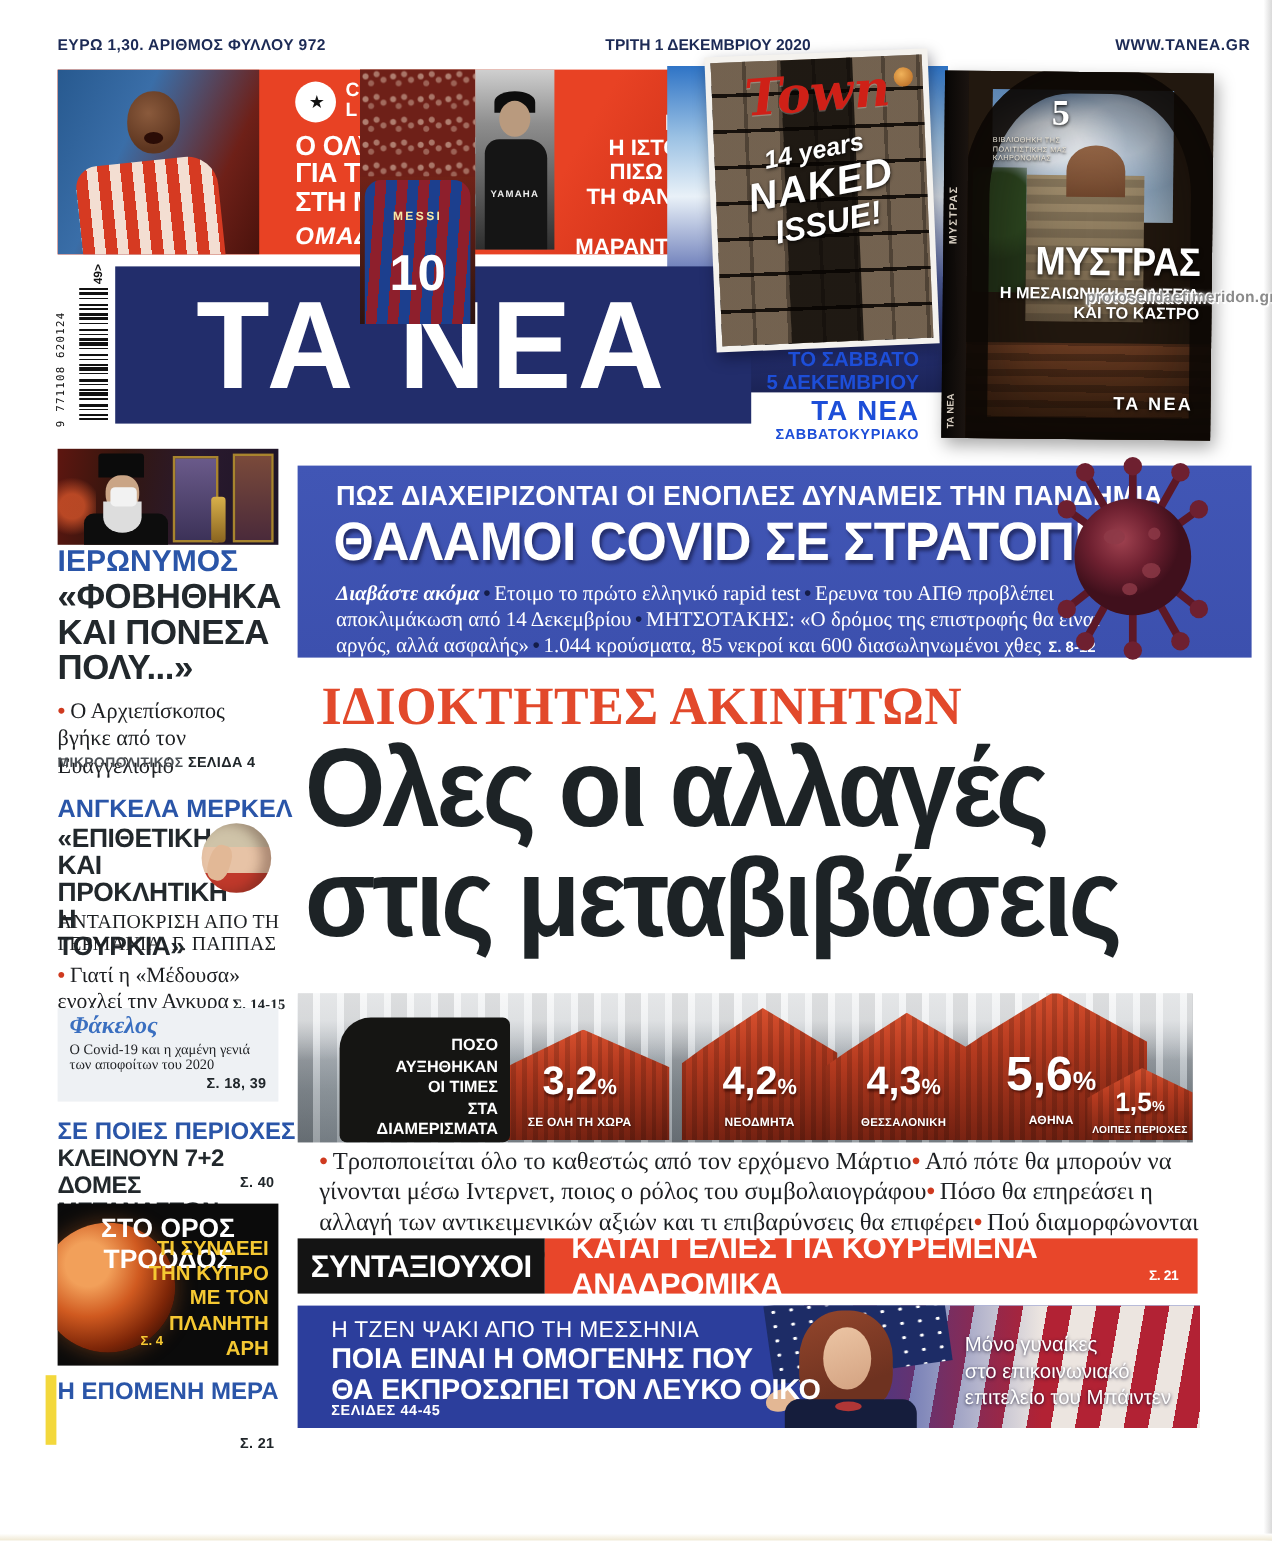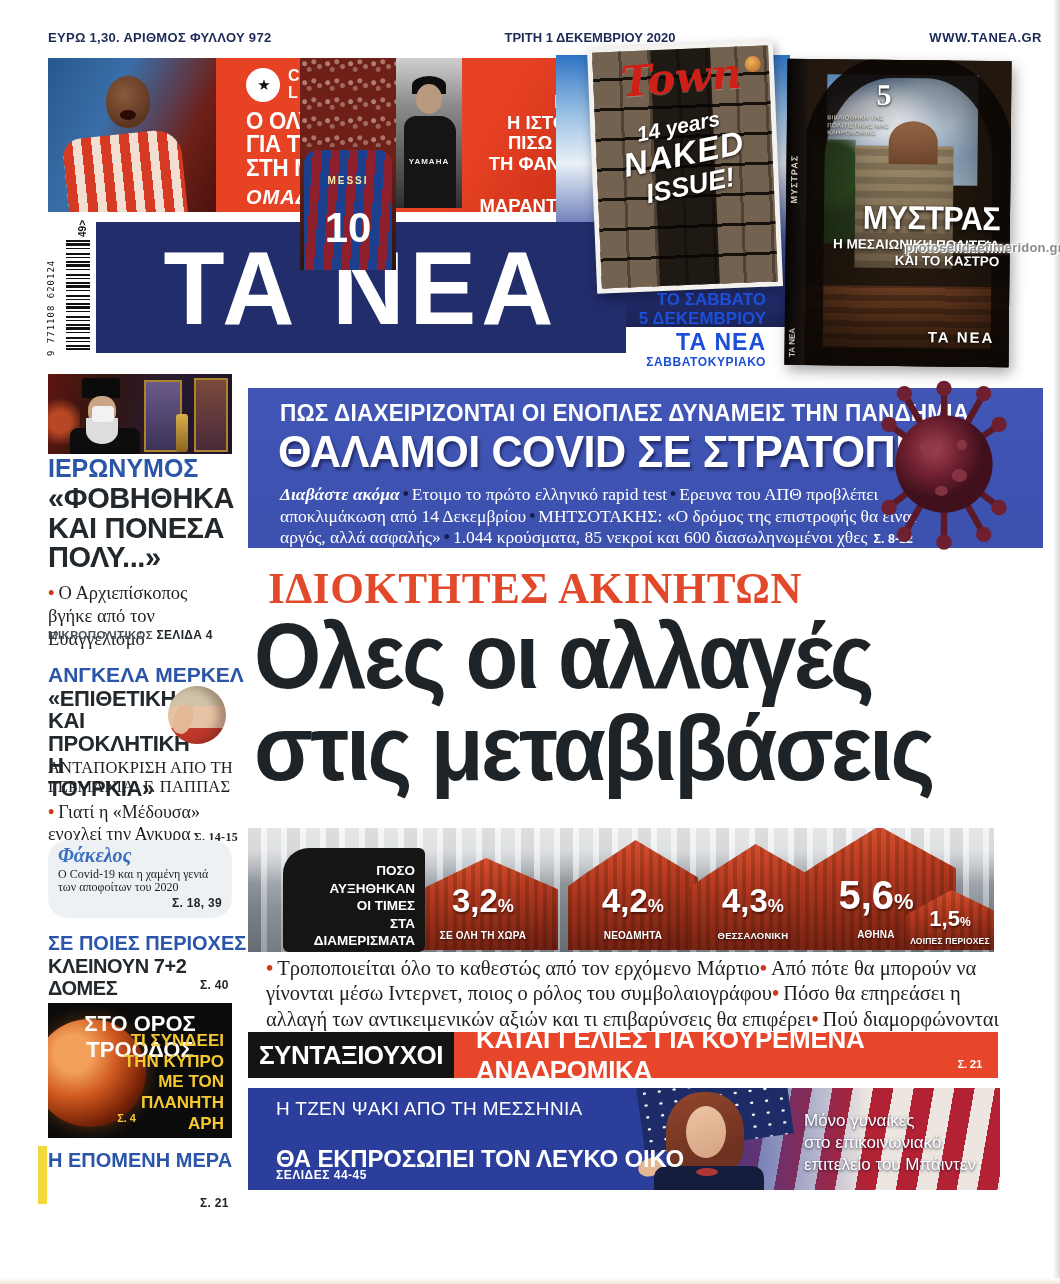--- a/index.html
+++ b/index.html
@@ -113,21 +113,21 @@
   .iero-head{left:48px;top:484px;font-size:29px;width:190px;}
   .iero-deck{left:48px;top:582px;width:184px;font-size:18.5px;line-height:1.25;color:#1d1f22;}
   .iero-micro{left:48px;top:628px;font-size:11.5px;color:#4a4f54;font-weight:700;letter-spacing:.4px;}
   .merk-kicker{left:48px;top:664px;font-size:21px;}
   .merk-head{left:48px;top:688px;font-size:22px;width:120px;}
   .merk-photo{left:168px;top:686px;width:58px;height:58px;border-radius:50%;overflow:hidden;background:linear-gradient(180deg,#cfc3a8 0 34%,#e7c3a6 34% 72%,#c0392b 72% 100%);box-shadow:inset -8px 0 10px rgba(60,30,20,.35);}
   .merk-photo .hand{position:absolute;left:6px;top:18px;width:18px;height:30px;border-radius:40%;background:#e2b896;transform:rotate(18deg);}
   .merk-byline{left:48px;top:758px;width:190px;font-size:16.5px;line-height:1.18;color:#1d1f22;letter-spacing:.2px;}
   .merk-deck{left:48px;top:802px;width:190px;font-size:18px;line-height:1.2;color:#1d1f22;}
   .merk-ref{position:absolute;right:0px;bottom:1px;}
-  .fakelos{left:48px;top:840px;width:184px;height:78px;background:#eef1f4;padding:4px 8px 0 10px;box-sizing:border-box;border-radius:20px;}
+  .fakelos{left:48px;top:840px;width:184px;height:78px;background:#eef1f4;padding:4px 8px 0 10px;box-sizing:border-box;}
   .fak-kicker{font-family:"Liberation Serif",serif;font-style:italic;font-weight:700;color:#3a6fc0;font-size:20px;}
   .fak-deck{font-size:12px;line-height:1.05;color:#1d1f22;margin-top:1px;}
   .fak-ref{position:absolute;right:10px;bottom:8px;}
   .migr-kicker{left:48px;top:933px;font-size:20px;}
   .migr-head{left:48px;top:955px;font-size:20px;width:200px;line-height:1.1;}
   .migr-ref{left:200px;top:978px;}
   .marsbox{left:48px;top:1003px;width:184px;height:135px;background:#0b0b0b;overflow:hidden;}
   .marsbox .planet{position:absolute;left:-14px;top:16px;width:112px;height:108px;border-radius:50%;
      background:radial-gradient(circle at 35% 32%,#f2a05a 0 18%,#d05a20 42%,#7e2608 68%,#200702 92%);box-shadow:0 0 18px rgba(240,120,40,.35);}
   .marsbox .ln1{position:absolute;left:0;right:0;top:8px;text-align:center;color:#fff;font-weight:800;font-size:22px;}
@@ -460,21 +460,21 @@
     <div class="ps-canton"></div>
     <div class="ps-fig">
       <div class="hair"></div>
       <div class="face"></div>
       <div class="hand"></div>
       <div class="body"></div>
       <div class="neck"></div>
     </div>
     <div class="ps-kick">Η ΤΖΕΝ ΨΑΚΙ ΑΠΟ ΤΗ ΜΕΣΣΗΝΙΑ</div>
     <div class="ps-head">
-      <br>
+      <span>ΠΟΙΑ ΕΙΝΑΙ Η ΟΜΟΓΕΝΗΣ ΠΟΥ</span><br>
       <span>ΘΑ ΕΚΠΡΟΣΩΠΕΙ ΤΟΝ ΛΕΥΚΟ ΟΙΚΟ</span>
     </div>
     <div class="ps-pages">ΣΕΛΙΔΕΣ 44-45</div>
     <div class="ps-note">
       <span>Μόνο γυναίκες</span><br>
       <span>στο επικοινωνιακό</span><br>
       <span>επιτελείο του Μπάιντεν</span>
     </div>
   </div>
 

